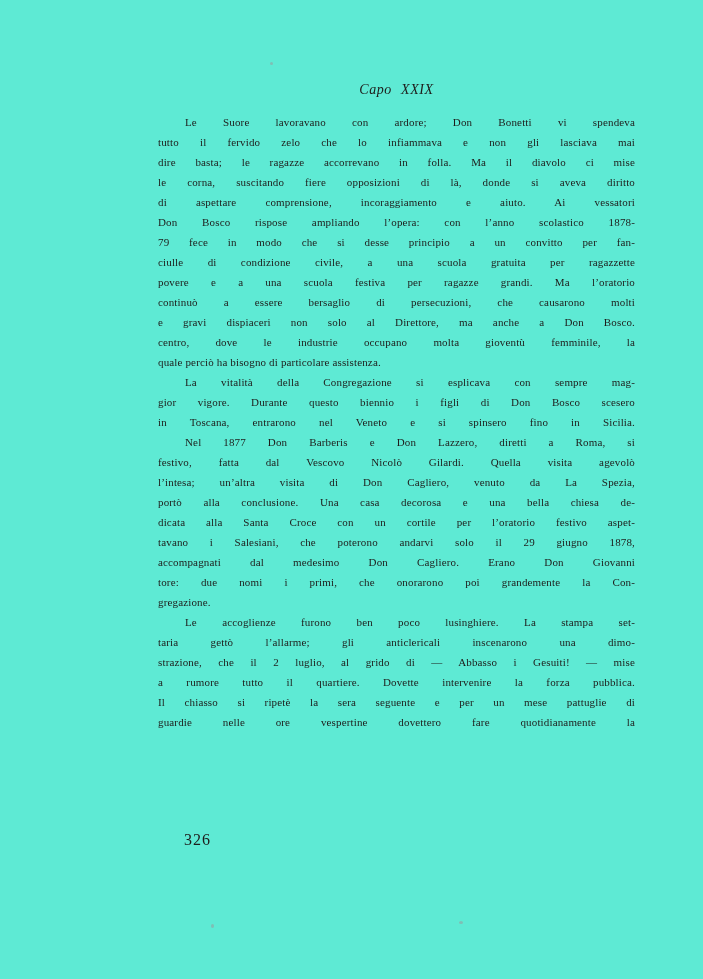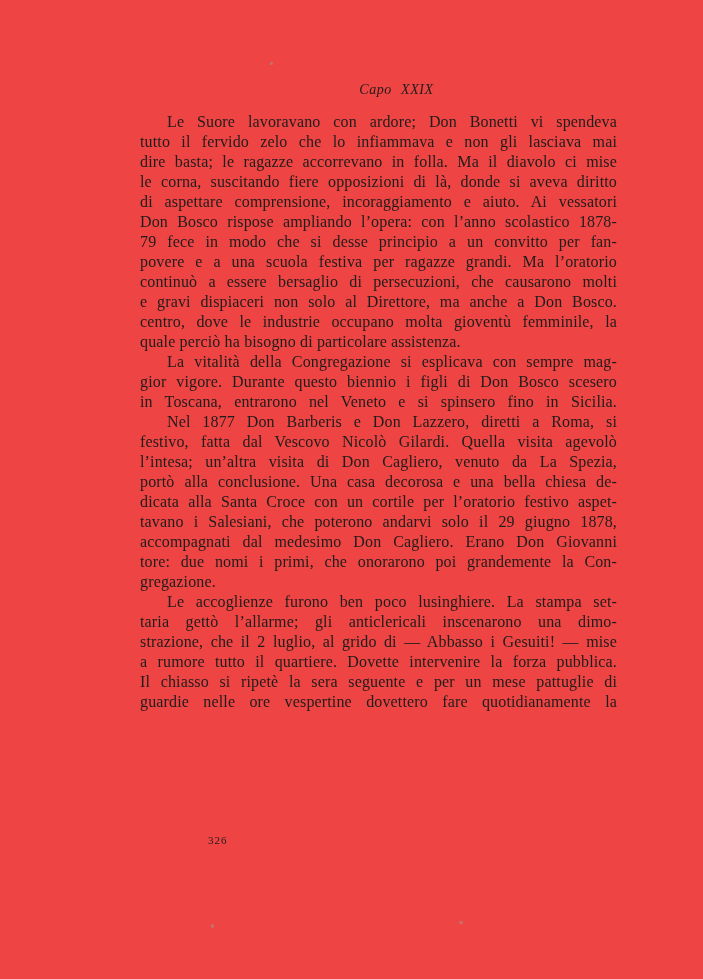--- a/index.html
+++ b/index.html
@@ -23,74 +23,75 @@
     width: 477px;
     text-align: center;
     font-style: italic;
     font-size: 14px;
     line-height: 16px;
     word-spacing: 5px;
     letter-spacing: 0.6px;
   }
   .text-block {
     position: absolute;
-    left: 140px;
+    left: 158px;
     top: 112px;
     width: 477px;
-    font-size: 16px;
+    font-size: 11px;
     line-height: 20px;
     letter-spacing: 0.15px;
   }
   .line {
     height: 20px;
     text-align: justify;
     text-align-last: left;
     white-space: nowrap;
   }
   .line.just {
     white-space: normal;
     text-align-last: justify;
   }
   .line.indent {
     text-indent: 27px;
   }
   .folio {
     position: absolute;
-    left: 208px;
+    left: 184px;
     top: 830px;
-    font-size: 11px;
+    font-size: 16px;
     line-height: 20px;
     letter-spacing: 1px;
   }
   .speck {
     position: absolute;
     width: 3px;
     height: 3px;
     border-radius: 50%;
     background: #9a9a9a;
     opacity: 0.55;
   }
   .speck.s1 { left: 270px; top: 62px; }
   .speck.s2 { left: 211px; top: 924px; width: 3px; height: 4px; }
   .speck.s3 { left: 459px; top: 921px; width: 4px; height: 3px; }
 </style>
 </head>
 <body>
 
-<div class="page" style="background: #ef4444; color: rgb(30, 29, 27);">
+<div class="page" style="background: #5eead4; color: rgb(30, 29, 27);">
   <div class="running-head">Capo XXIX</div>
 
   <div class="text-block">
       <div class="line just indent">Le Suore lavoravano con ardore; Don Bonetti vi spendeva</div>
       <div class="line just">tutto il fervido zelo che lo infiammava e non gli lasciava mai</div>
       <div class="line just">dire basta; le ragazze accorrevano in folla. Ma il diavolo ci mise</div>
       <div class="line just">le corna, suscitando fiere opposizioni di là, donde si aveva diritto</div>
       <div class="line just">di aspettare comprensione, incoraggiamento e aiuto. Ai vessatori</div>
       <div class="line just">Don Bosco rispose ampliando l’opera: con l’anno scolastico 1878-</div>
       <div class="line just">79 fece in modo che si desse principio a un convitto per fan-</div>
+      <div class="line just">ciulle di condizione civile, a una scuola gratuita per ragazzette</div>
       <div class="line just">povere e a una scuola festiva per ragazze grandi. Ma l’oratorio</div>
       <div class="line just">continuò a essere bersaglio di persecuzioni, che causarono molti</div>
       <div class="line just">e gravi dispiaceri non solo al Direttore, ma anche a Don Bosco.</div>
       <div class="line just">centro, dove le industrie occupano molta gioventù femminile, la</div>
       <div class="line">quale perciò ha bisogno di particolare assistenza.</div>
       <div class="line just indent">La vitalità della Congregazione si esplicava con sempre mag-</div>
       <div class="line just">gior vigore. Durante questo biennio i figli di Don Bosco scesero</div>
       <div class="line just">in Toscana, entrarono nel Veneto e si spinsero fino in Sicilia.</div>
       <div class="line just indent">Nel 1877 Don Barberis e Don Lazzero, diretti a Roma, si</div>
       <div class="line just">festivo, fatta dal Vescovo Nicolò Gilardi. Quella visita agevolò</div>

